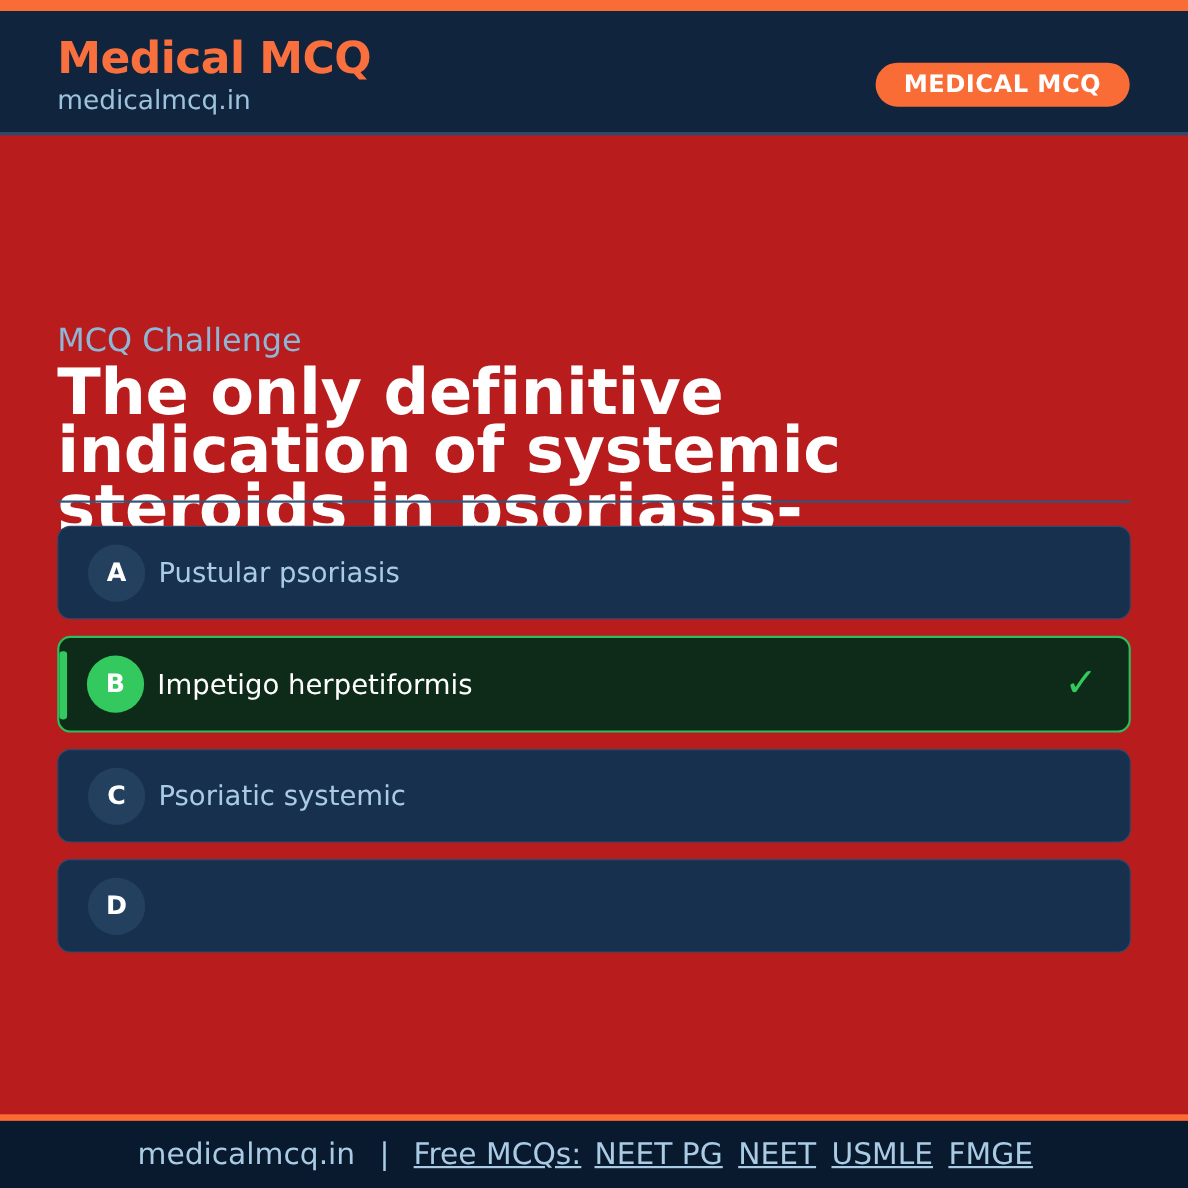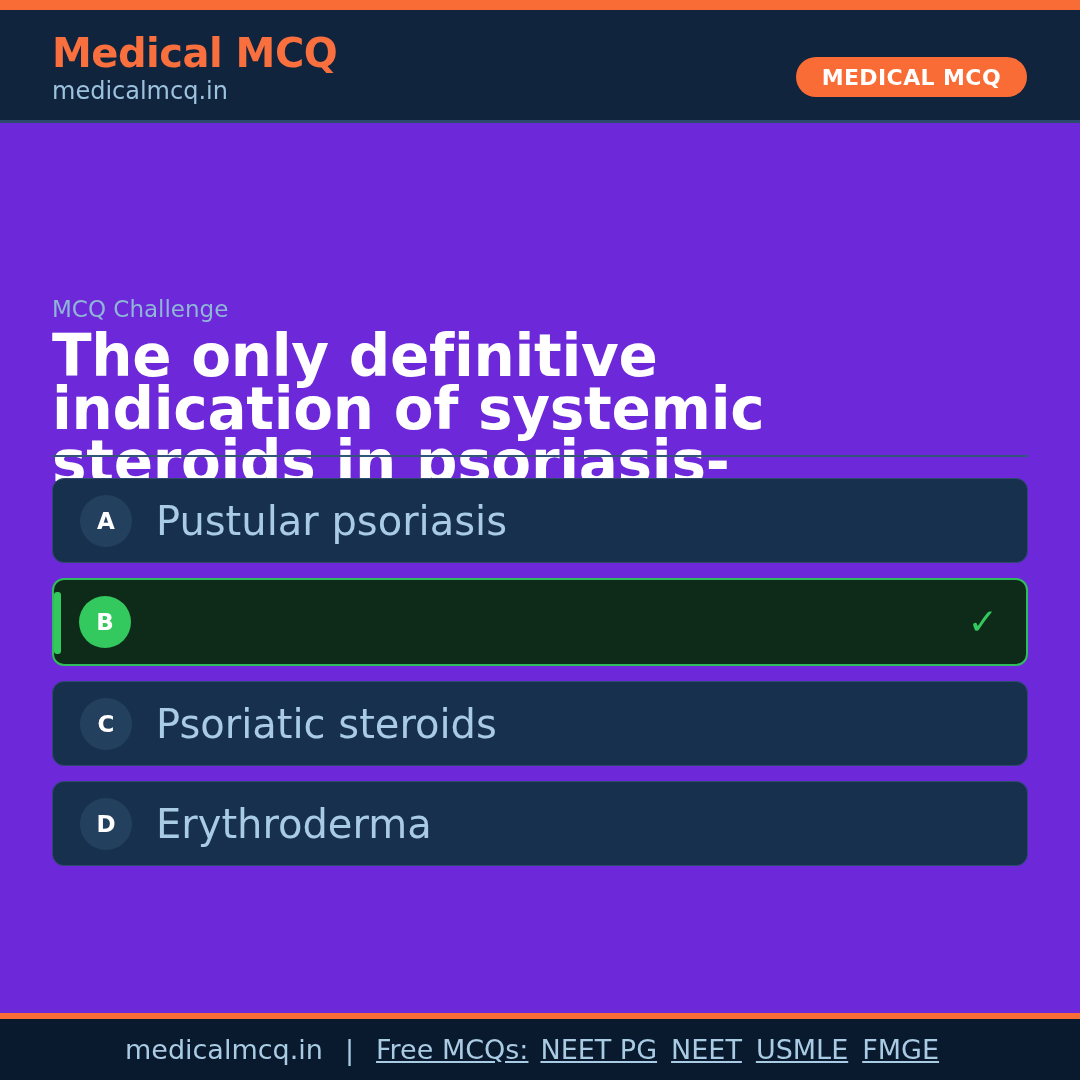--- a/index.html
+++ b/index.html
@@ -7,21 +7,21 @@
   html, body {
     width:1080px; height:1080px;
     background:#0e2036;
     font-family:"DejaVu Sans", sans-serif;
     overflow:hidden;
   }
 
   .canvas {
     position:relative;
     width:1080px; height:1080px;
-    background:#6d28d9;
+    background:#b91c1c;
   }
 
   
   .top-accent {
     position:absolute; top:0; left:0;
     width:1080px; height:10px;
     background:#f96c35;
   }
 
   
@@ -72,21 +72,21 @@
     white-space:nowrap;
   }
 
   
   .qblock {
     position:absolute; left:52px; top:292px;
     width:976px;
   }
   .q-kicker {
     font-family:"DejaVu Sans", sans-serif;
-    font-size:23px;
+    font-size:29px;
     color:#8fb6d6;
     line-height:34px;
     margin-bottom:4px;
   }
   .q-text {
     font-family:"DejaVu Sans", sans-serif;
     font-weight:bold;
     font-size:58px;
     line-height:53px;
     color:#ffffff;
@@ -138,23 +138,23 @@
     font-family:"DejaVu Sans", sans-serif;
     font-weight:bold;
     font-size:23px;
     color:#ffffff;
   }
   .option.correct .opt-badge {
     background:#34c95f;
     margin-left:25px;
   }
   .opt-label {
-    margin-left:24px;
-    font-family:"DejaVu Sans", sans-serif;
-    font-size:40px;
+    margin-left:12px;
+    font-family:"DejaVu Sans", sans-serif;
+    font-size:25px;
     color:#a9cbe4;
     white-space:nowrap;
   }
   .option.correct .opt-label {
     color:#ffffff;
   }
   .opt-check {
     position:absolute;
     right:28px; top:50%;
     transform:translateY(-50%);
@@ -217,31 +217,31 @@
   <div class="options">
 
     <div class="option">
       <div class="opt-badge">A</div>
       <div class="opt-label">Pustular psoriasis</div>
     </div>
 
     <div class="option correct">
       <div class="opt-accent"></div>
       <div class="opt-badge">B</div>
+      <div class="opt-label">Impetigo herpetiformis</div>
       <div class="opt-check">✓</div>
     </div>
 
     <div class="option">
       <div class="opt-badge">C</div>
-      <div class="opt-label">Psoriatic steroids</div>
+      <div class="opt-label">Psoriatic systemic</div>
     </div>
 
     <div class="option">
       <div class="opt-badge">D</div>
-      <div class="opt-label">Erythroderma</div>
     </div>
 
   </div>
 
   <div class="footer-accent"></div>
   <div class="footer">
     <div class="footer-row">
       <span class="footer-site">medicalmcq.in</span>
       <span class="footer-sep">|</span>
       <span class="footer-lead">Free MCQs:</span>

